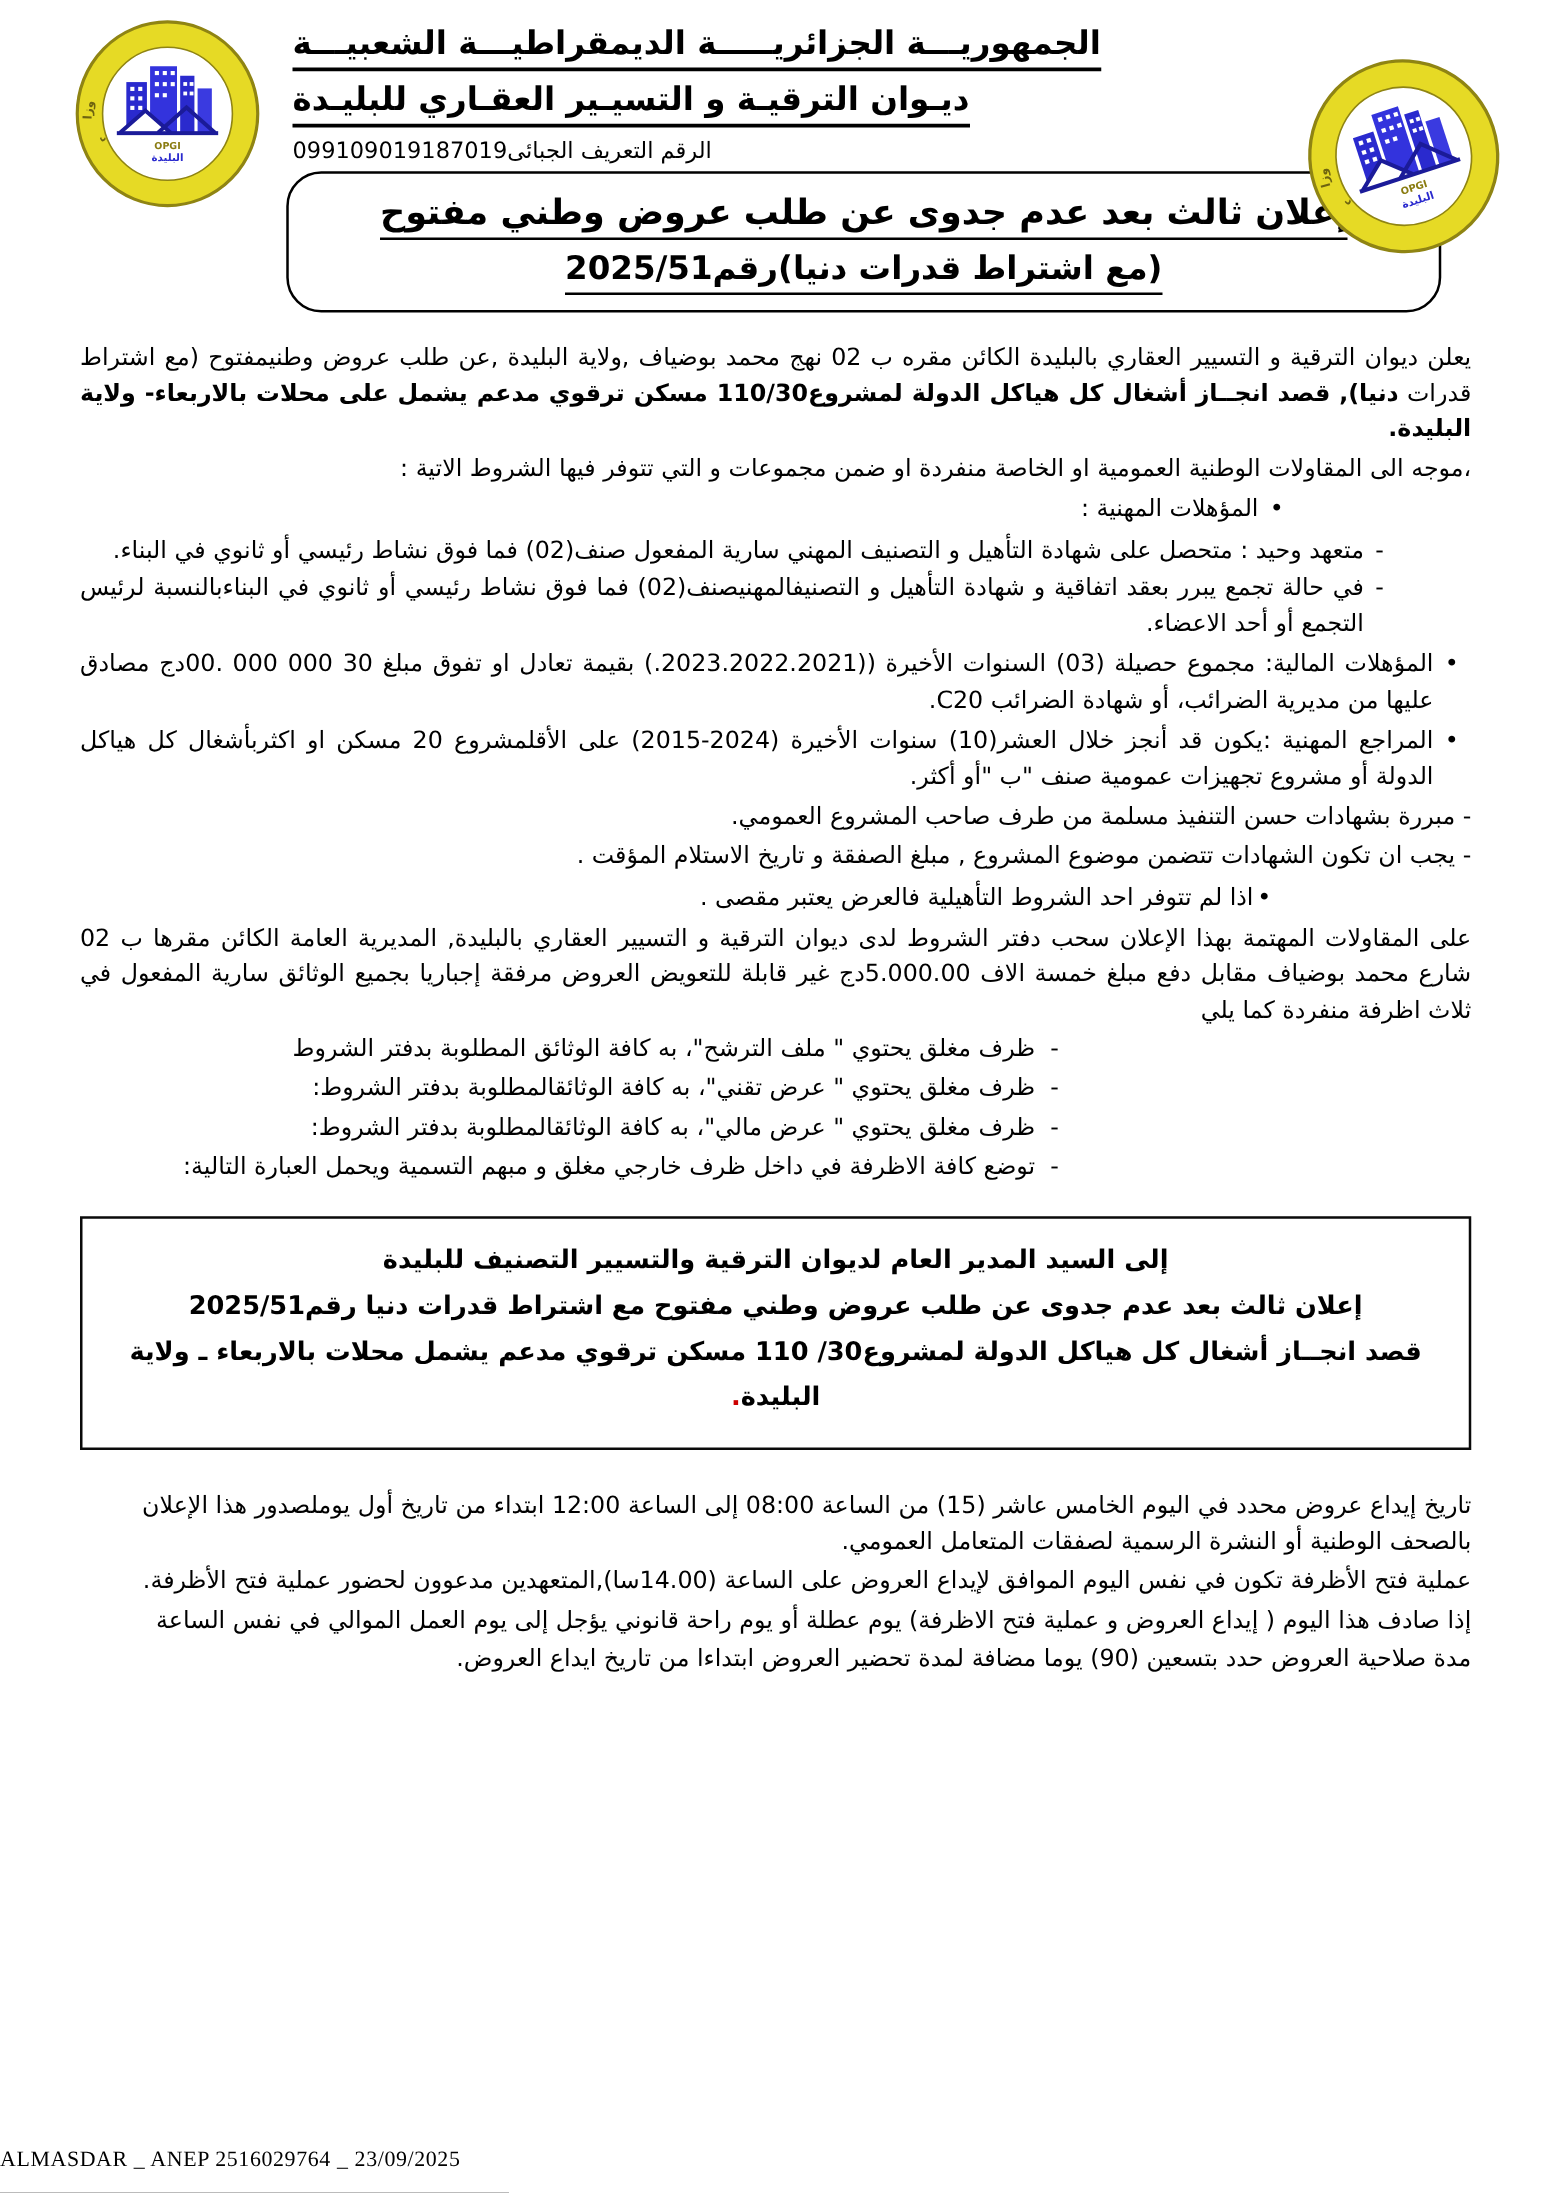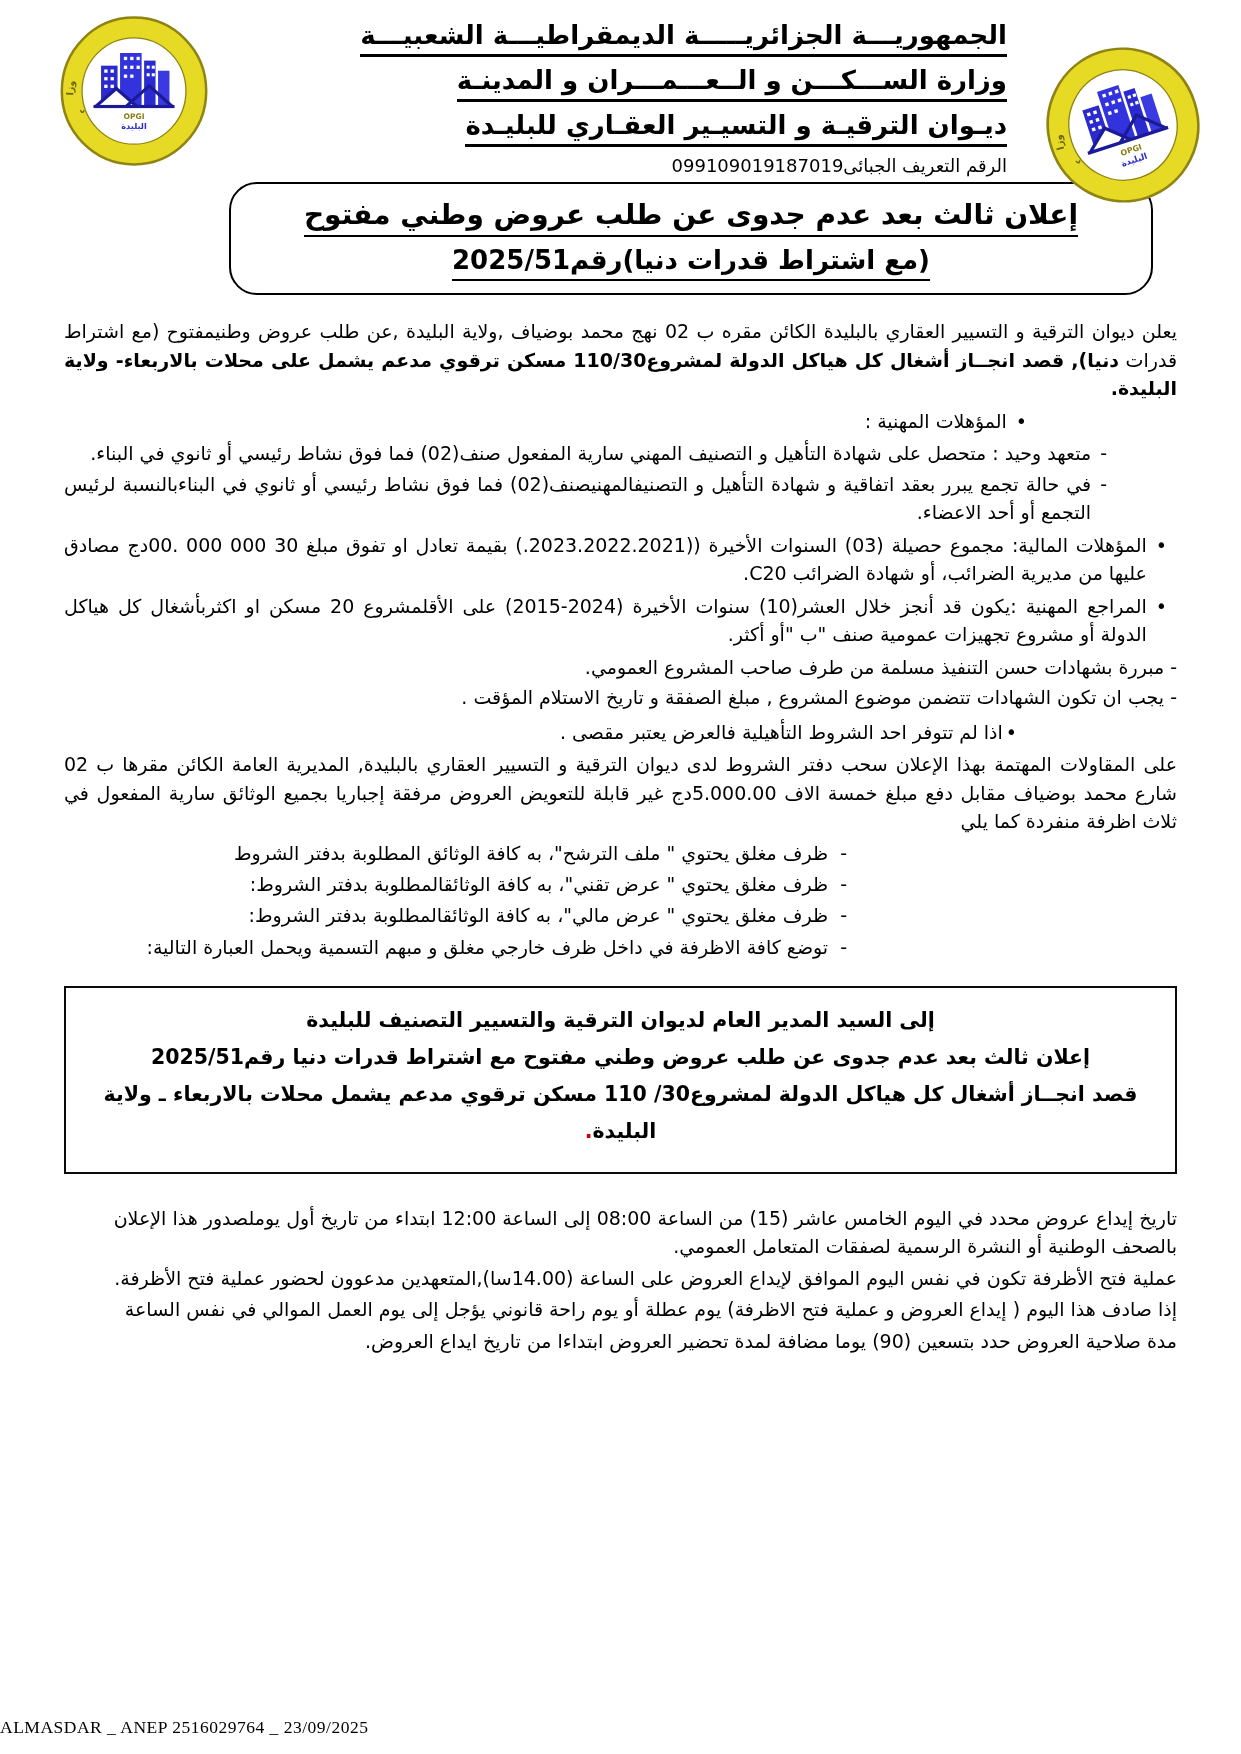--- a/index.html
+++ b/index.html
@@ -3,21 +3,21 @@
 <meta charset="utf-8">
 <style>
   html,body{margin:0;padding:0;background:#888;}
   .page{
     width:1241px;height:1754px;position:relative;background:#ffffff;
     font-family:"DejaVu Sans", sans-serif;direction:rtl;color:#000;
     margin:0 auto;overflow:hidden;
   }
   .content{padding:12px 64px 0 64px;}
   
-  .hdr{text-align:right;margin:0 170px 0 170px;}
+  .hdr{text-align:left;margin:0 170px 0 170px;}
   .hdr-line{font-size:26px;font-weight:bold;margin:8px 0 15px;}
   .hdr-line .u{border-bottom:3px solid #000;padding-bottom:4px;}
   .tax{font-size:18px;margin:2px 0 6px;}
   
   .title-box{
     width:900px;border:2px solid #000;border-radius:28px;
     margin:4px 24px 22px auto;padding:14px 10px 18px;text-align:center;
   }
   .tb1{font-size:28px;font-weight:bold;margin-bottom:14px;}
   .tb1 .u,.tb2 .u{border-bottom:2.5px solid #000;padding-bottom:4px;}
@@ -156,41 +156,39 @@
     </svg>
   </div>
 
   <div class="content">
 
     <div class="hdr">
       <div class="hdr-line">
         <span class="u">الجمهوريـــة الجزائريـــــة الديمقراطيـــة الشعبيـــة</span>
       </div>
       <div class="hdr-line">
-        <span class="u">وزارة الســـكـــن و الــعـــمـــران و المدينـة</span>
-      </div>
-      <div class="hdr-line">
         <span class="u">ديـوان الترقيـة و التسيـير العقـاري للبليـدة</span>
       </div>
       <div class="tax">
         <span>الرقم  التعريف الجبائى</span><span>099109019187019</span>
       </div>
     </div>
 
     <div class="title-box">
       <div class="tb1">
         <span class="u">إعلان ثالث بعد  عدم جدوى عن طلب عروض وطني مفتوح</span>
       </div>
       <div class="tb2">
         <span class="u">(مع اشتراط قدرات دنيا)رقم2025/51</span>
       </div>
     </div>
 
     <p class="para just"><span>يعلن ديوان الترقية و التسيير العقاري بالبليدة الكائن  مقره ب 02 نهج محمد بوضياف ,ولاية البليدة ,عن طلب عروض وطنيمفتوح (مع اشتراط قدرات </span><b>دنيا), قصد انجــاز أشغال كل هياكل الدولة لمشروع110/30 مسكن ترقوي مدعم يشمل على محلات بالاربعاء- ولاية البليدة.</b></p>
 
+    <p class="para">،موجه الى المقاولات الوطنية العمومية او الخاصة منفردة او ضمن مجموعات و التي تتوفر فيها الشروط الاتية :</p>
 
     <div class="li head-li">
       <span class="mk">•</span>
       <span class="und">المؤهلات المهنية :</span>
     </div>
 
     <div class="dash-item">
       <span class="mk">-</span>
       <span class="txt">متعهد وحيد : متحصل على شهادة التأهيل و التصنيف المهني سارية المفعول صنف(02) فما فوق نشاط رئيسي أو ثانوي في البناء.</span>
     </div>

